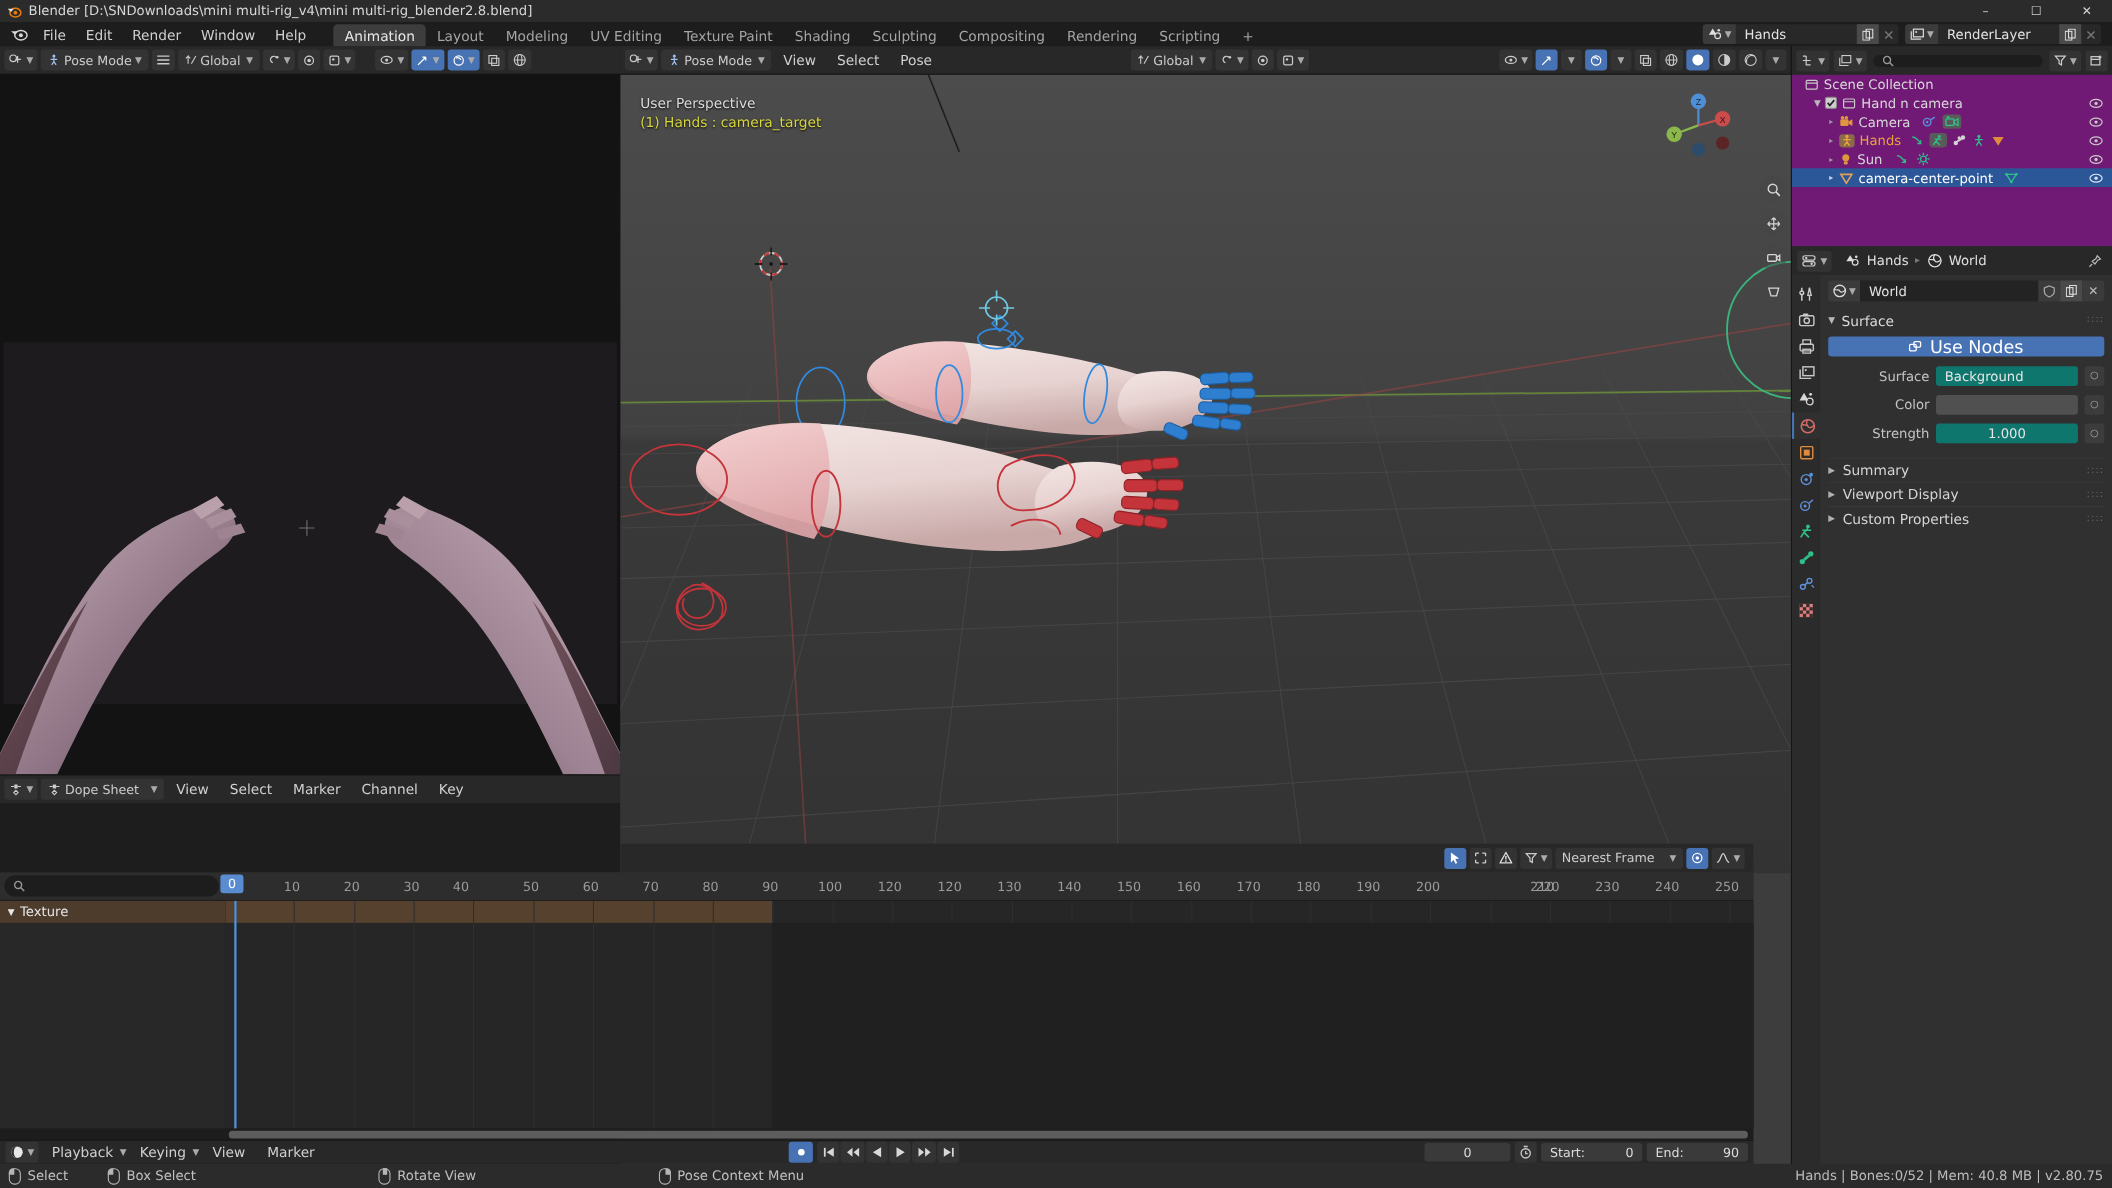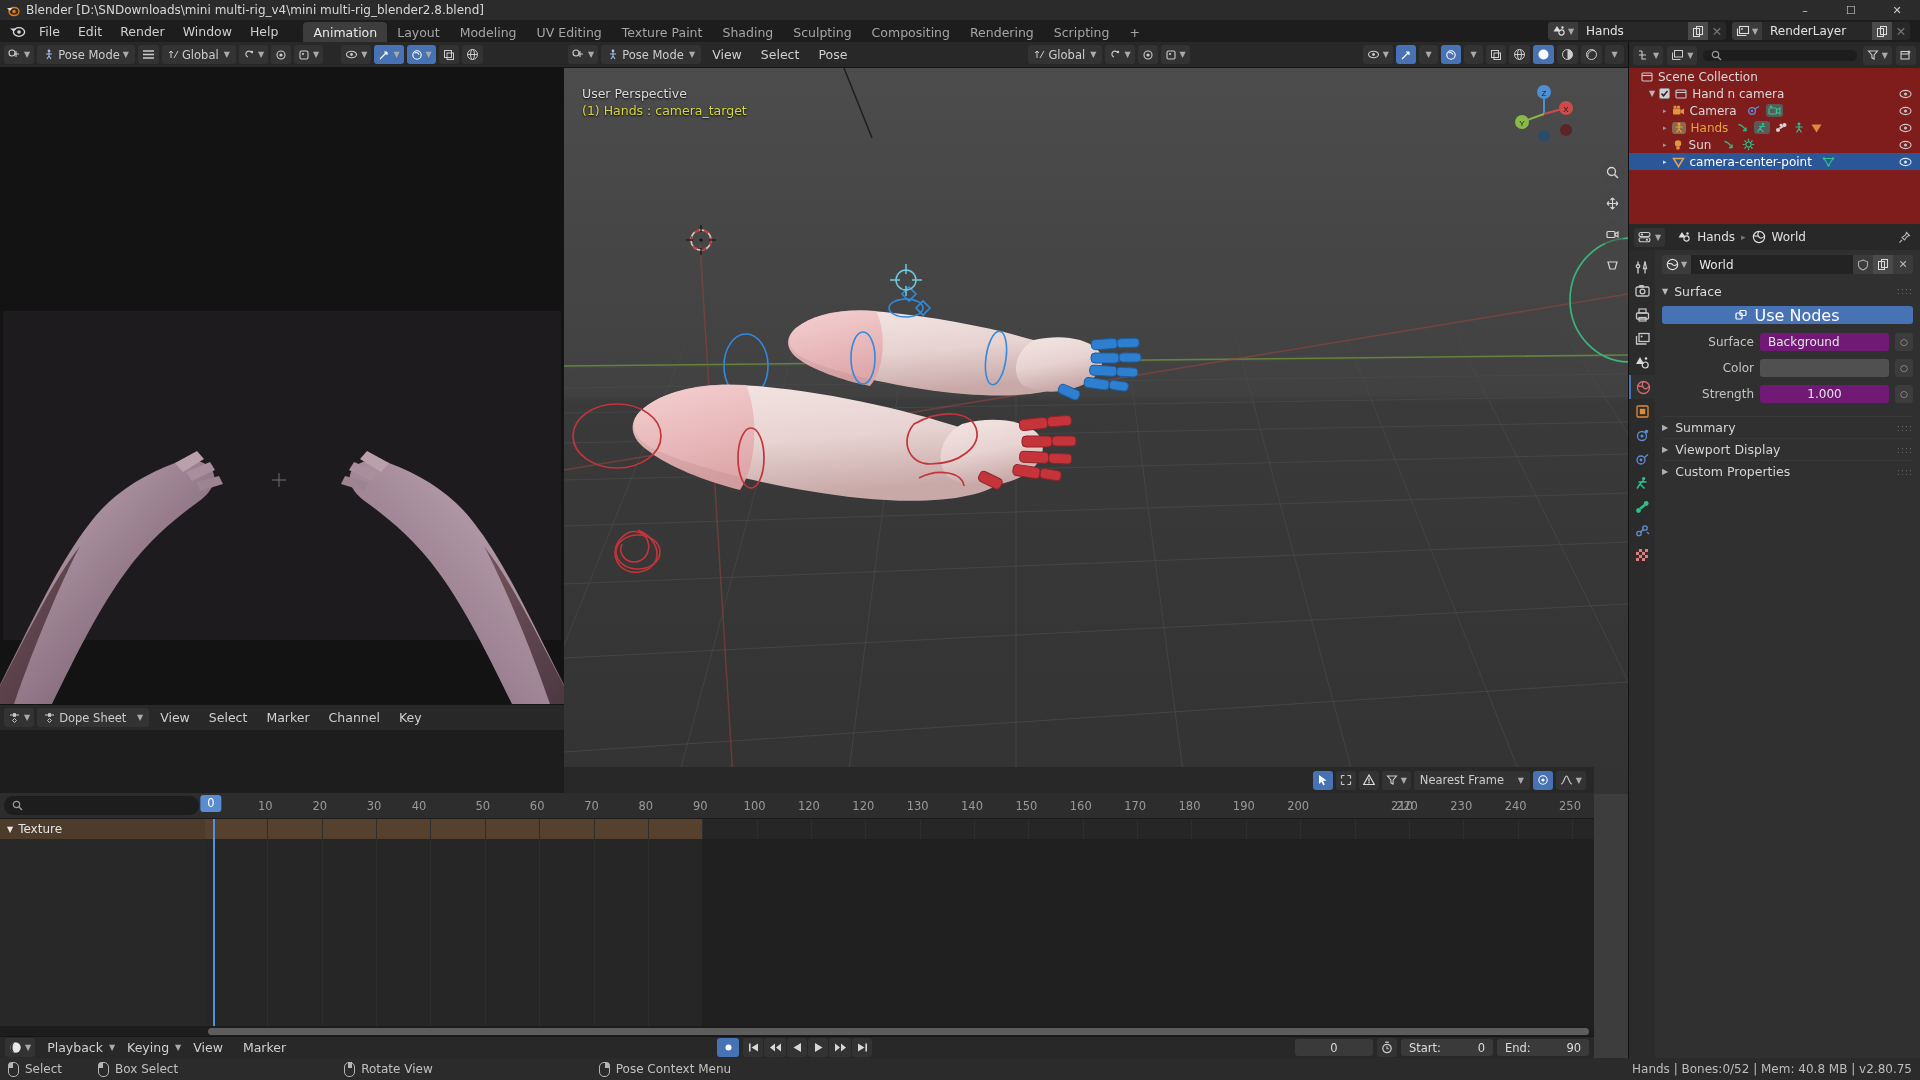--- a/index.html
+++ b/index.html
@@ -90,21 +90,21 @@
               gap:4px; padding:0 5px; border-top:1px solid #141414;}
   .numfield{ height:17px; background:#3a3a3a; border-radius:3px; display:flex;
              align-items:center; justify-content:center; font-size:11.5px; color:#dcdcdc;
              min-width:60px; padding:0 8px;}
   .numfield.lbl{ justify-content:space-between; gap:12px;}
 
   
   .outliner{ height:182px; background:#282828; display:flex; flex-direction:column;}
   .outhdr{ height:26px; background:#282828; display:flex; align-items:center; gap:4px;
            padding:0 4px;}
-  .outbody{ flex:1; background:#7f1d1d; overflow:hidden;}
+  .outbody{ flex:1; background:#701a75; overflow:hidden;}
   .orow{ height:17px; display:flex; align-items:center; font-size:12px; color:#d8d8d8;
          position:relative; padding-right:6px;}
   .orow.sel{ background:#2b5798;}
   .orow .eye{ position:absolute; right:8px; color:#c8c8c8; font-size:11px;}
   .orow .lbl{ white-space:nowrap;}
 
   
   .props{ flex:1; background:#303030; display:flex; flex-direction:column;}
   .propshdr{ height:26px; background:#282828; display:flex; align-items:center; gap:6px;
              padding:0 5px;}
@@ -115,21 +115,21 @@
          font-size:13px;}
   .ptab.active{ background:#303030; border-left:2px solid #4772b3;}
   .pcontent{ flex:1; background:#303030; padding:5px 7px;}
   .panelhdr{ display:flex; align-items:center; gap:6px; height:20px; font-size:12.5px;
              color:#dcdcdc; }
   .bluebtn{ height:18px; background:#4772b3; border-radius:3px; display:flex;
             align-items:center; justify-content:center; color:#fff; font-size:16px;
             margin:5px 0 8px 0; gap:6px;}
   .prow{ display:flex; align-items:center; height:20px; margin-bottom:6px; gap:6px;}
   .prow .plabel{ width:92px; text-align:right; font-size:12px; color:#c4c4c4;}
-  .prow .pfield{ flex:1; height:18px; background:#701a75; border-radius:3px;
+  .prow .pfield{ flex:1; height:18px; background:#0f766e; border-radius:3px;
                  display:flex; align-items:center; padding:0 8px; font-size:12px;
                  color:#e6e6e6;}
   .prow .pfield.center{ justify-content:center;}
   .prow .pdot{ width:18px; height:18px; background:#3c3c3c; border-radius:3px;
                display:flex;align-items:center;justify-content:center;color:#aaa;font-size:9px;}
   .closedpanel{ display:flex; align-items:center; gap:7px; height:22px; font-size:12.5px;
                 color:#d5d5d5; border-top:1px solid #383838; }
   .grip{ margin-left:auto; color:#6a6a6a; font-size:9px; letter-spacing:1px;}
 
   

